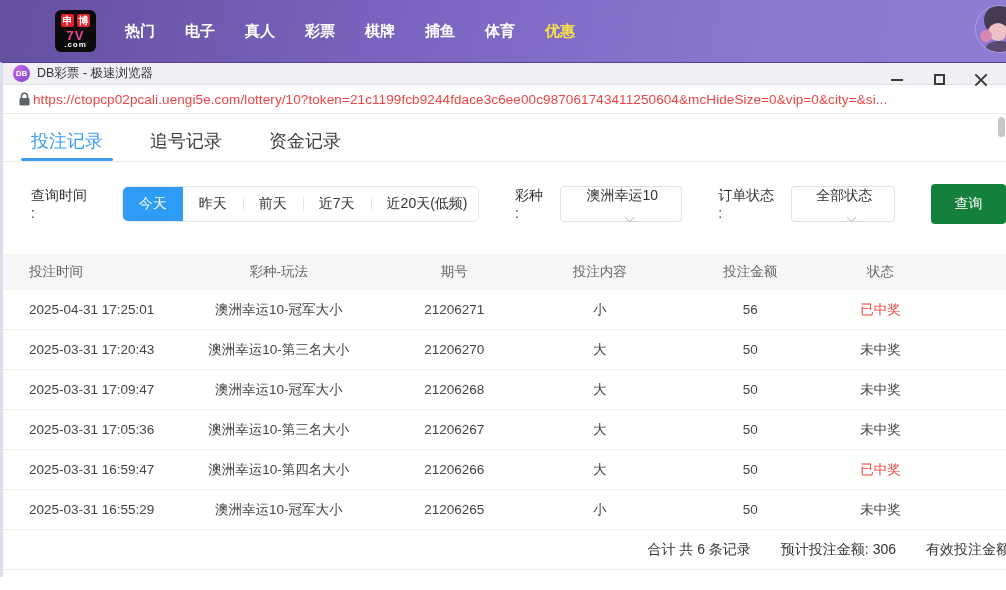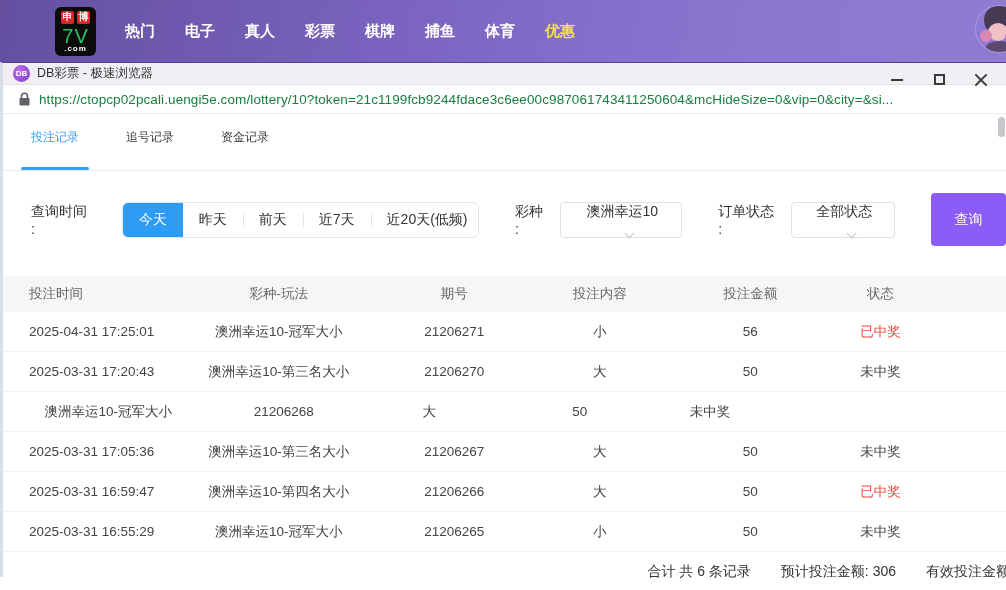--- a/index.html
+++ b/index.html
@@ -12,21 +12,21 @@
   
   .site-nav {
     height:62px; display:flex; align-items:center; position:relative;
     background:linear-gradient(100deg,#64509f 0%,#7a64c0 40%,#8b77d0 75%,#8f7bd2 100%);
   }
   .logo { margin-left:55px; background:#0b0b0b; border-radius:6px; padding:4px 6px 3px;
           display:flex; flex-direction:column; align-items:center; line-height:1; }
   .logo-top { display:flex; gap:3px; margin-bottom:2px; }
   .logo-sq { background:#e5202a; color:#fff; width:13px; height:13px; border-radius:2px;
              font-size:10px; font-weight:bold; display:flex; align-items:center; justify-content:center; }
-  .logo-7v { color:#22c55e; font-weight:400; font-size:20px; letter-spacing:1px; }
+  .logo-7v { color:#ec4899; font-weight:700; font-size:13px; letter-spacing:1px; }
   .logo-com { color:#fff; font-weight:bold; font-size:8px; margin-top:-1px; letter-spacing:1px; }
   .menu { display:flex; margin-left:14px; }
   .menu-item { color:#fff; font-size:15px; font-weight:bold; padding:0 15px; cursor:pointer; }
   .menu-item.highlight { color:#f7e14b; }
   .avatar { position:absolute; right:-16px; top:6px; width:46px; height:46px; border-radius:50%;
             overflow:hidden; box-shadow:0 0 0 1px rgba(255,255,255,.25); }
 
   
   .browser-window { border-top:1px solid #55419b; border-left:3px solid #d9dfe9; }
   .titlebar { height:21px; background:#f1eff3; display:flex; align-items:center;
@@ -42,30 +42,30 @@
   .glyph-max { width:11px; height:11px; border:2px solid #3a3a3a; }
   .glyph-close { position:relative; width:14px; height:14px; }
   .glyph-close::before,.glyph-close::after { content:''; position:absolute; left:-1px; top:6px;
       width:16px; height:2px; background:#3a3a3a; }
   .glyph-close::before { transform:rotate(45deg); }
   .glyph-close::after  { transform:rotate(-45deg); }
 
   .urlbar { height:30px; background:#fff; border-top:1px solid #e3e1e5; border-bottom:1px solid #ebebeb;
             display:flex; align-items:center; padding:0 6px 0 16px; }
   .lock-icon { flex:0 0 auto; }
-  .url-text { margin-left:9px; font-size:13.5px; color:#15803d; white-space:nowrap;
+  .url-text { margin-left:3px; font-size:13.5px; color:#ef4444; white-space:nowrap;
               overflow:hidden; letter-spacing:.1px; }
 
   
   .content { position:relative; height:463px; background:#fff; }
   .scroll-thumb { position:absolute; top:3px; right:1px; width:7px; height:20px;
                   background:#c7c7cb; border-radius:4px; }
 
   .tabs { display:flex; padding:15px 0 0 28px; border-bottom:1px solid #ececec; }
-  .tab { font-size:12px; color:#3a3a3a; padding-bottom:24px; margin-right:47px;
+  .tab { font-size:18px; color:#3a3a3a; padding-bottom:8px; margin-right:47px;
          position:relative; cursor:pointer; }
   .tab.active { color:#3d9df6; }
   .tab.active::after { content:''; position:absolute; left:-10px; right:-10px; bottom:0;
          height:3px; background:#3d9df6; border-radius:3px; }
 
   .filters { display:flex; align-items:center; padding-left:28px; margin-top:22px;
              font-size:14px; color:#333; }
   .date-group { display:flex; align-items:center; border:1px solid #e2e5ea; border-radius:6px;
                 overflow:hidden; margin-left:28px; height:36px; background:#fff; }
   .date-opt { padding:0 16px; height:36px; display:flex; align-items:center; cursor:pointer;
@@ -75,21 +75,21 @@
               height:14px; background:#e3e3e8; }
   .filter-label { margin-left:36px; }
   .filter-label.first { margin-left:0; }
   .select { border:1px solid #dde0e6; border-radius:4px; height:36px; margin-left:10px;
             display:flex; align-items:center; justify-content:space-between;
             padding:0 12px 0 14px; cursor:pointer; background:#fff;flex-direction:column; }
   .select.lottery { min-width:122px; }
   .select.status  { min-width:104px; }
   .chevron { width:7px; height:7px; border-right:1.5px solid #c0c4cc; border-bottom:1.5px solid #c0c4cc;
              transform:rotate(45deg); margin-left:14px; margin-top:-4px; }
-  .search-btn { margin-left:36px; width:76px; height:53px; background:#8b5cf6; color:#fff;
+  .search-btn { margin-left:36px; width:76px; height:40px; background:#15803d; color:#fff;
                 font-size:14px; border:none; border-radius:4px; cursor:pointer;
                 font-family:inherit; }
 
   .table { margin-top:30px; width:100%; font-size:13.5px; }
   .thead { display:flex; align-items:center; height:36px; background:#f6f6f8; color:#666; }
   .trow  { display:flex; align-items:center; height:40px; border-bottom:1px solid #f0f0f2; color:#444; }
   .c-time   { width:17%; padding-left:26px; text-align:left; }
   .c-game   { width:21%; text-align:center; }
   .c-issue  { width:14%; text-align:center; }
   .c-content{ width:15%; text-align:center; }
@@ -219,20 +219,21 @@
         <div class="trow">
           <span class="c-time">2025-03-31 17:20:43</span>
           <span class="c-game">澳洲幸运10-第三名大小</span>
           <span class="c-issue">21206270</span>
           <span class="c-content">大</span>
           <span class="c-amount">50</span>
           <span class="c-status">未中奖</span>
           <span class="c-spare"></span>
         </div>
         <div class="trow">
+          <span class="c-time">2025-03-31 17:09:47</span>
           <span class="c-game">澳洲幸运10-冠军大小</span>
           <span class="c-issue">21206268</span>
           <span class="c-content">大</span>
           <span class="c-amount">50</span>
           <span class="c-status">未中奖</span>
           <span class="c-spare"></span>
         </div>
         <div class="trow">
           <span class="c-time">2025-03-31 17:05:36</span>
           <span class="c-game">澳洲幸运10-第三名大小</span>

